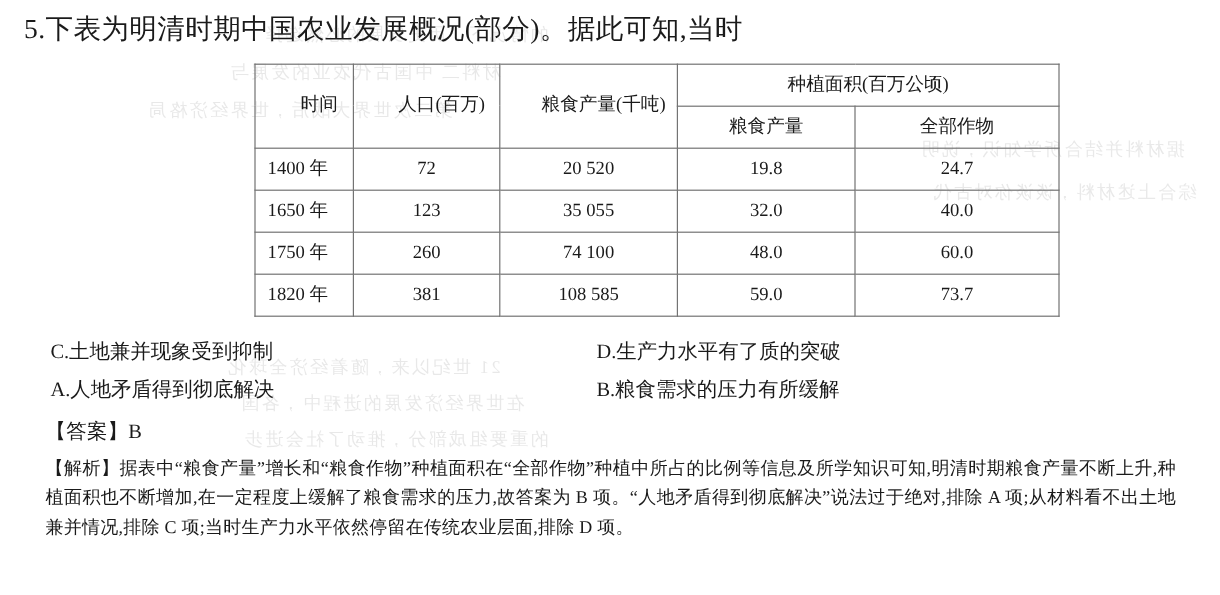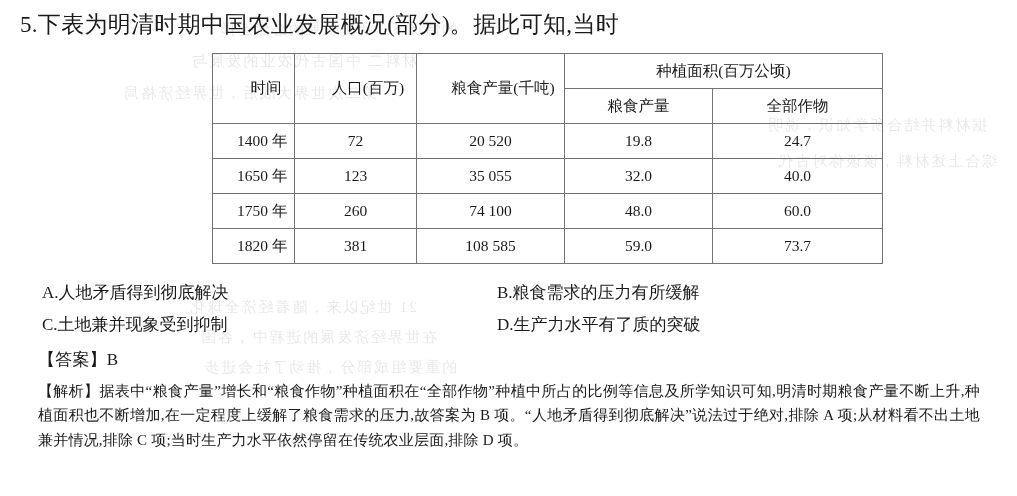--- a/index.html
+++ b/index.html
@@ -68,21 +68,21 @@
     height: 34px;
     line-height: 34px;
   }
   table.data th.hdr-tall {
     height: 68px;
     line-height: 68px;
     padding-left: 25px;
   }
   table.data td.rowlabel {
     text-align: left;
-    padding-left: 24px;
+    padding-left: 10px;
     font-size: 15.5px;
     font-family: Liberation Serif, serif;
   }
   .col-time { width: 82px; }
   .col-pop { width: 122px; }
   .col-grain { width: 148px; }
   .col-crop { width: 148px; }
   .col-all { width: 170px; }
 
   .options {
@@ -186,27 +186,27 @@
             <td>108 585</td>
             <td>59.0</td>
             <td>73.7</td>
           </tr>
         </tbody>
       </table>
     </div>
 
     <div class="options">
       <div class="opt-row">
+        <div class="opt-c">C.土地兼并现象受到抑制</div>
+        <div>D.生产力水平有了质的突破</div>
+      </div>
+      <div class="opt-row">
         <div class="opt-a">A.人地矛盾得到彻底解决</div>
         <div>B.粮食需求的压力有所缓解</div>
       </div>
-      <div class="opt-row">
-        <div class="opt-c">C.土地兼并现象受到抑制</div>
-        <div>D.生产力水平有了质的突破</div>
-      </div>
     </div>
 
     <div class="answer">
       <span class="bold-tag">【答案】</span><span>B</span>
     </div>
 
     <div class="analysis">
       <p><span class="bold-tag">【解析】</span><span>据表中“粮食产量”增长和“粮食作物”种植面积在“全部作物”种植中所占的比例等信息及所学知识可知,明清时期粮食产量不断上升,种植面积也不断增加,在一定程度上缓解了粮食需求的压力,故答案为 B 项。“人地矛盾得到彻底解决”说法过于绝对,排除 A 项;从材料看不出土地兼并情况,排除 C 项;当时生产力水平依然停留在传统农业层面,排除 D 项。</span></p>
     </div>
 

